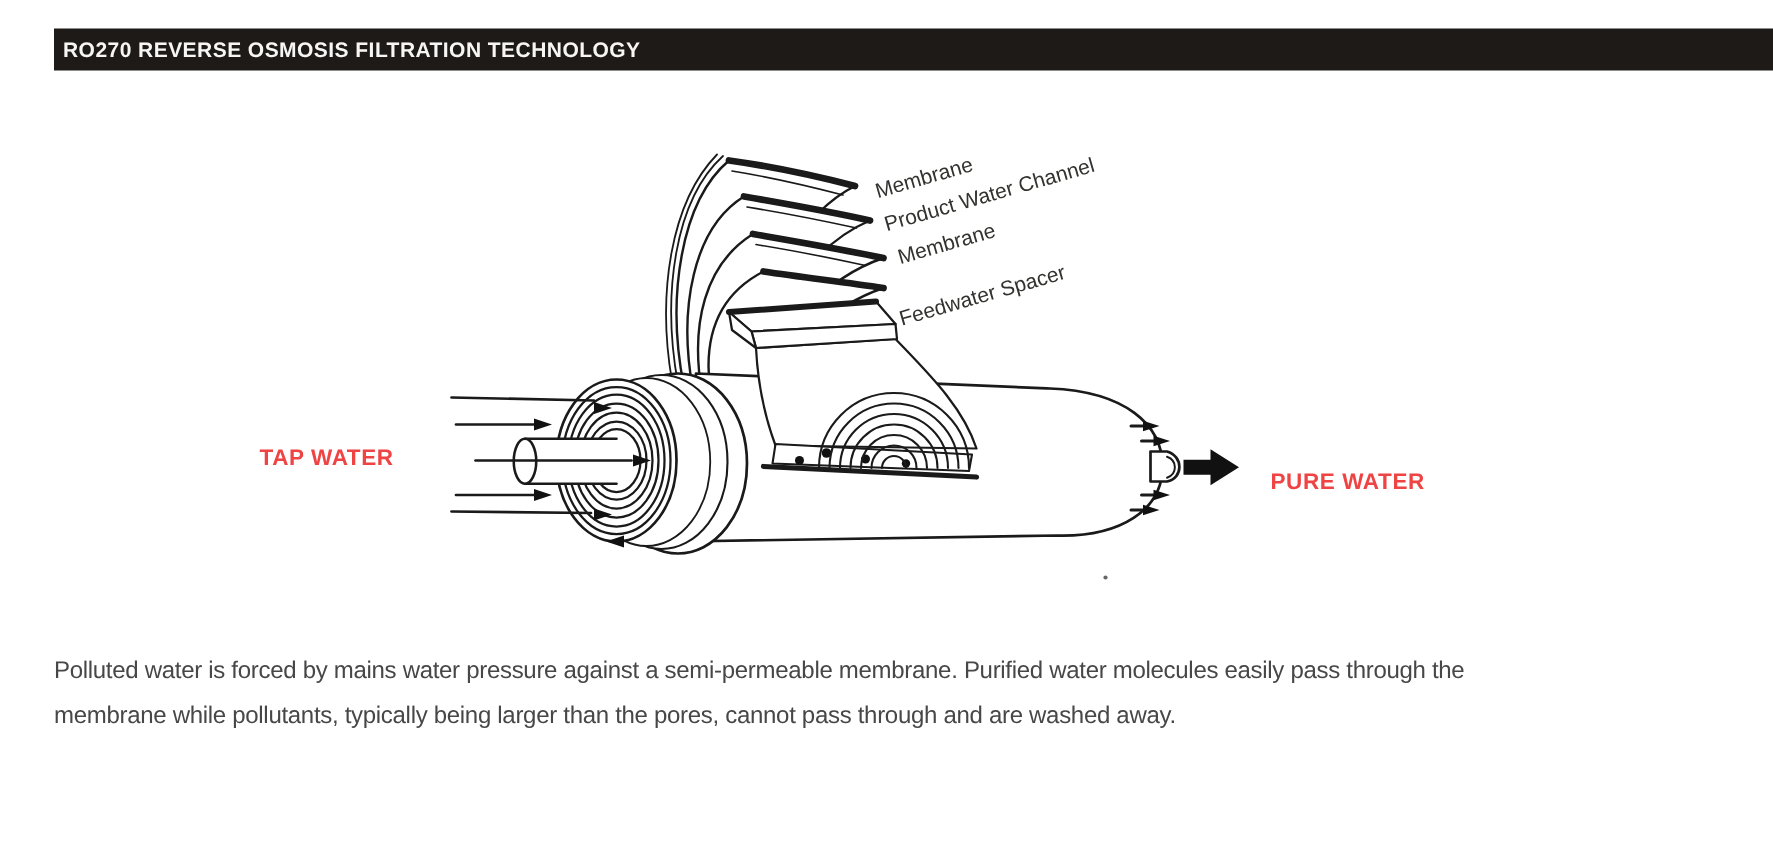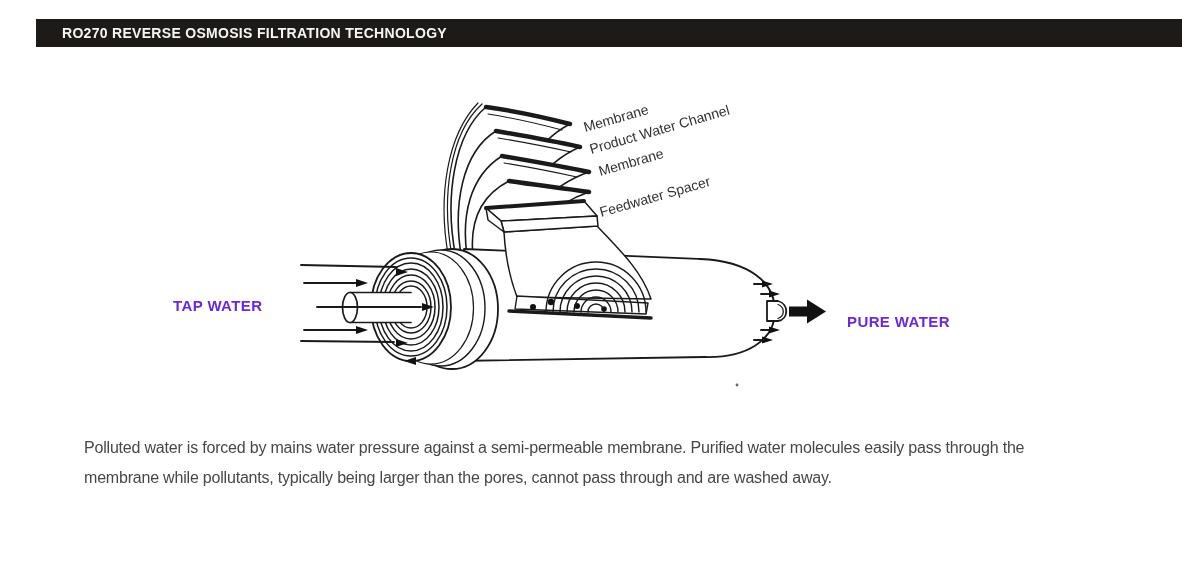--- a/index.html
+++ b/index.html
@@ -7,47 +7,46 @@
     position:relative;
     width:1182px;height:573px;
     background:#ffffff;
     font-family:"Liberation Sans", sans-serif;
     overflow:hidden;
   }
   .header-bar{
     position:absolute;left:36px;top:19px;right:0;height:28px;
     background:#1d1a17;
     display:flex;align-items:center;
-    padding-left:26px;box-sizing:border-box;
+    padding-left:6px;box-sizing:border-box;
   }
   .header-bar .title{
     color:#f7f6f4;
     font-size:14px;font-weight:bold;
     letter-spacing:0.3px;
     white-space:nowrap;
   }
   .diagram{position:absolute;left:0;top:47px;width:1182px;height:380px;}
   .diagram svg{position:absolute;left:0;top:0;}
   .sheet-label{
     position:absolute;
     font-size:14px;color:#32322f;
     white-space:nowrap;line-height:15px;
     transform:rotate(-16deg);
     transform-origin:left bottom;
   }
   .flow-label{
     position:absolute;
-    font-size:15px;font-weight:bold;color:#6d28d9;
+    font-size:15px;font-weight:bold;color:#ef4444;
     letter-spacing:0.4px;white-space:nowrap;
   }
   .caption{
     position:absolute;left:36px;top:433px;width:1060px;
     font-size:16px;line-height:30px;color:#474747;
     letter-spacing:-0.2px;
-    margin-left:48px;
   }
   .caption div{white-space:nowrap;}
 </style>
 </head>
 <body>
 
 <div class="page">
 
   <div class="header-bar">
     <span class="title">RO270 REVERSE OSMOSIS FILTRATION TECHNOLOGY</span>

